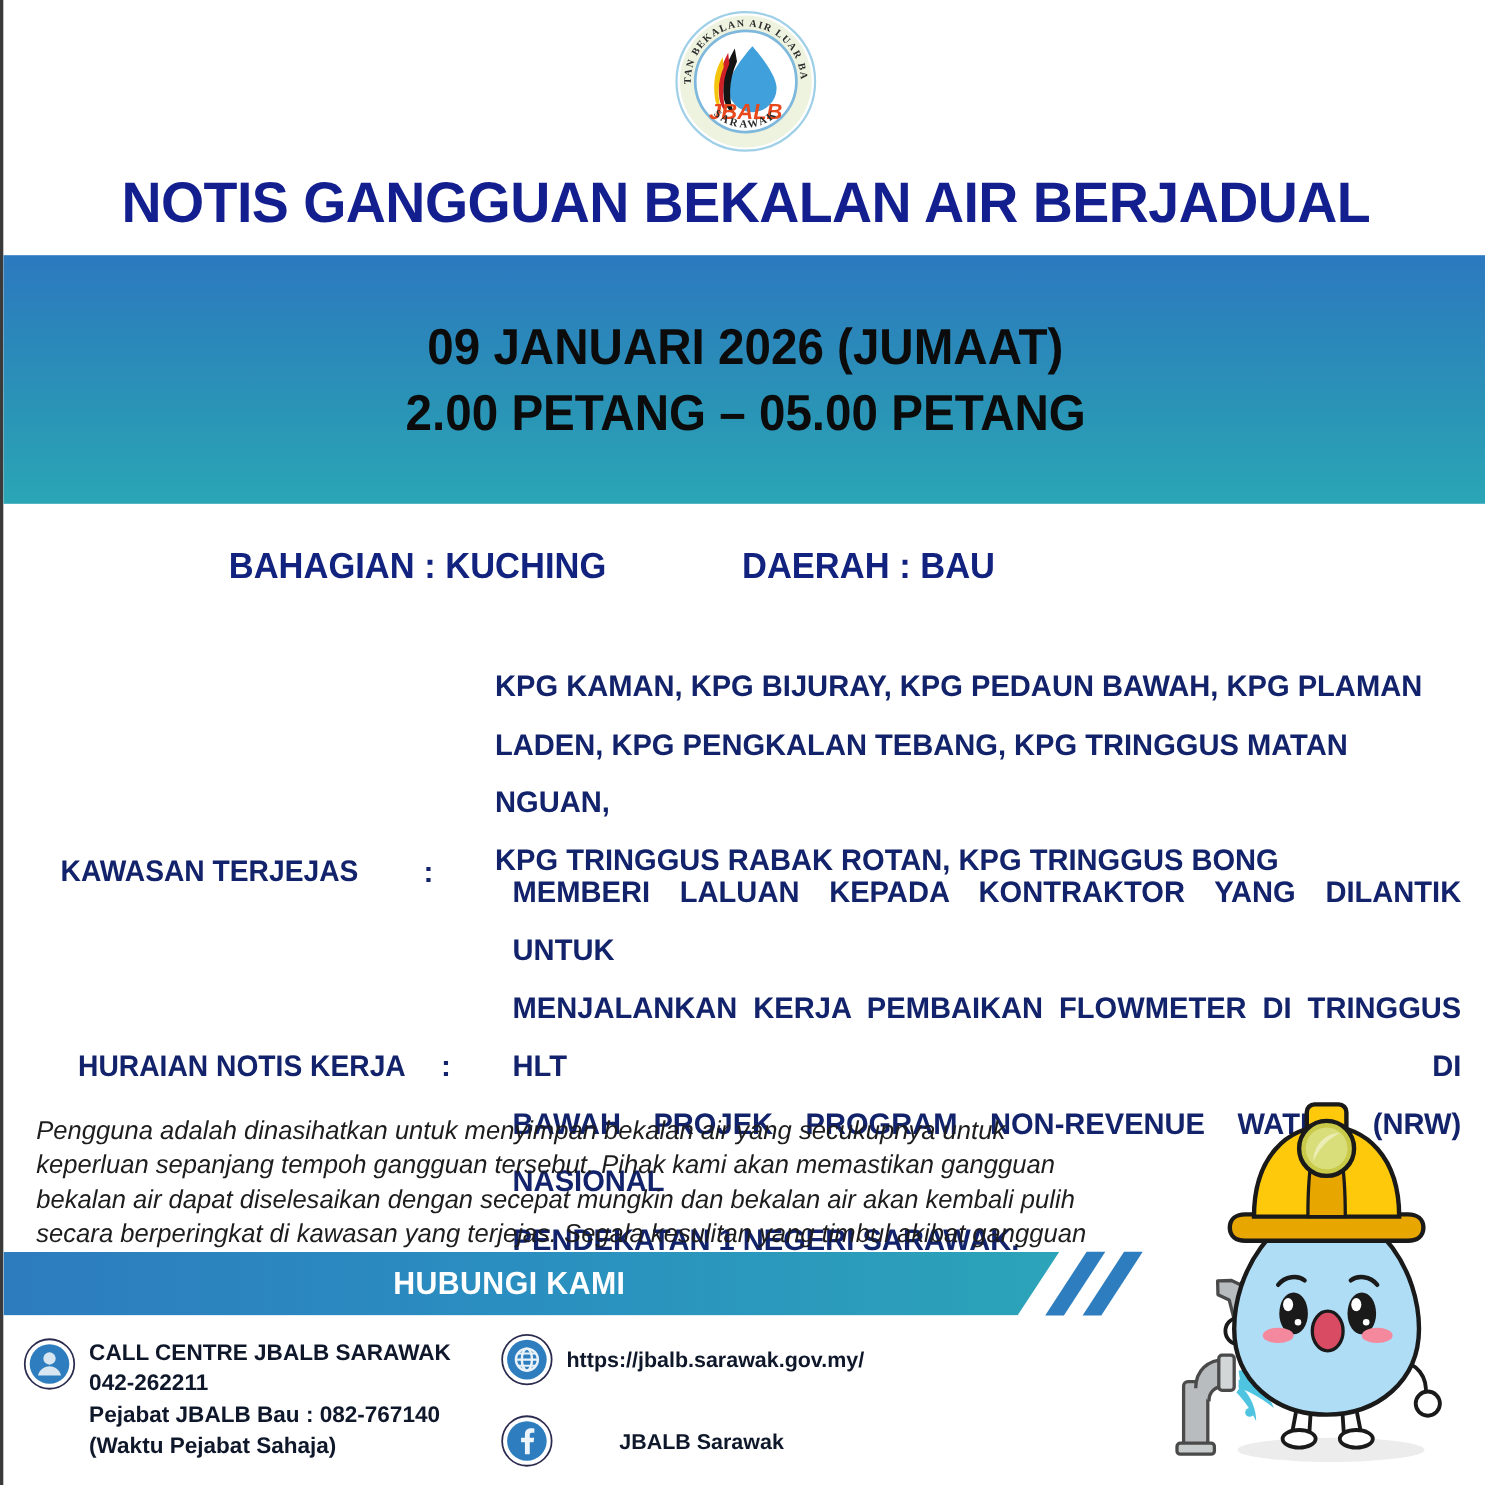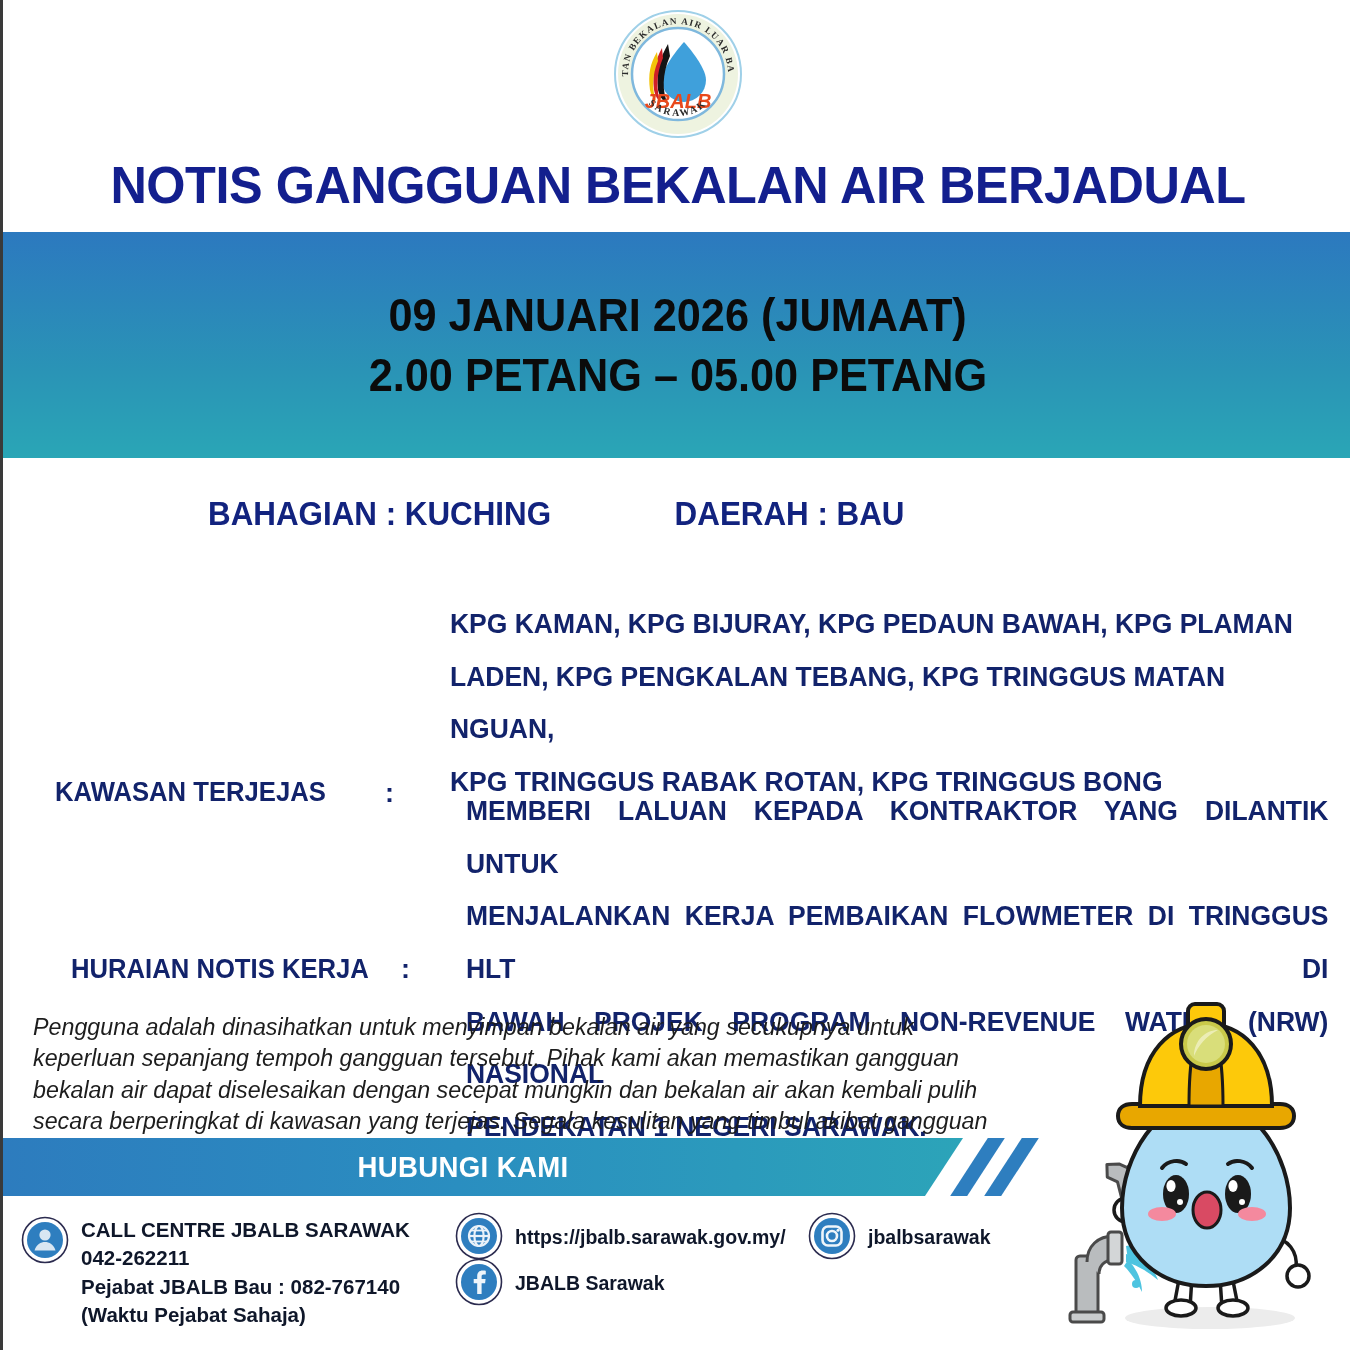--- a/index.html
+++ b/index.html
@@ -224,21 +224,21 @@
     font-size: 20.5px;
     line-height: 1.38;
     margin-left: 12px;
     white-space: nowrap;
   }
   .c-text.small { font-size: 19.5px; }
   .c-text .l { display: block; }
 
   #c-call   { top: 4px;  left: 18px; }
   #c-web    { top: 0px;  left: 452px; }
-  #c-fb     { top: 46px; left: 452px; }
+  #c-fb     { top: 74px; left: 452px; gap: 48px; }
   #c-ig     { top: 0px;  left: 805px; }
 
   #c-web .c-text, #c-fb .c-text, #c-ig .c-text {
     margin-top: 12px;
   }
 
   
   .mascot {
     position: absolute;
     top: 988px;
@@ -361,32 +361,20 @@
       <div class="c-icon">
         <svg width="48" height="48" viewBox="0 0 48 48">
           <circle cx="24" cy="24" r="22.5" fill="#ffffff" stroke="#2b2b4f" stroke-width="1.6"></circle>
           <circle cx="24" cy="24" r="18" fill="#2E7EBF"></circle>
           <path d="M 26.6,36 L 26.6,25.2 L 30.1,25.2 L 30.6,21 L 26.6,21 L 26.6,18.4 C 26.6,17.2 26.9,16.4 28.6,16.4 L 30.8,16.4 L 30.8,12.7 C 30.4,12.6 29.1,12.5 27.6,12.5 C 24.4,12.5 22.2,14.5 22.2,18 L 22.2,21 L 18.7,21 L 18.7,25.2 L 22.2,25.2 L 22.2,36 Z" fill="#eef5fa"></path>
         </svg>
       </div>
       <div class="c-text small">JBALB Sarawak</div>
     </div>
 
-    <div class="c-item" id="c-ig">
-      <div class="c-icon">
-        <svg width="48" height="48" viewBox="0 0 48 48">
-          <circle cx="24" cy="24" r="22.5" fill="#ffffff" stroke="#2b2b4f" stroke-width="1.6"></circle>
-          <circle cx="24" cy="24" r="18" fill="#2E7EBF"></circle>
-          <rect x="14.5" y="14.5" width="19" height="19" rx="5.5" ry="5.5" fill="none" stroke="#eef5fa" stroke-width="2.6"></rect>
-          <circle cx="24" cy="24" r="5" fill="none" stroke="#eef5fa" stroke-width="2.6"></circle>
-          <circle cx="30" cy="18.2" r="1.5" fill="#eef5fa"></circle>
-        </svg>
-      </div>
-      <div class="c-text small">jbalbsarawak</div>
-    </div>
 
   </div>
 
   <div class="mascot">
     <svg width="290" height="362" viewBox="0 0 290 362">
 
       <ellipse cx="152" cy="330" rx="85" ry="11" fill="#ececec"></ellipse>
 
       <g>
         <rect x="18" y="268" width="22" height="62" rx="4" fill="#b9bcbe" stroke="#4a4a4a" stroke-width="3"></rect>

